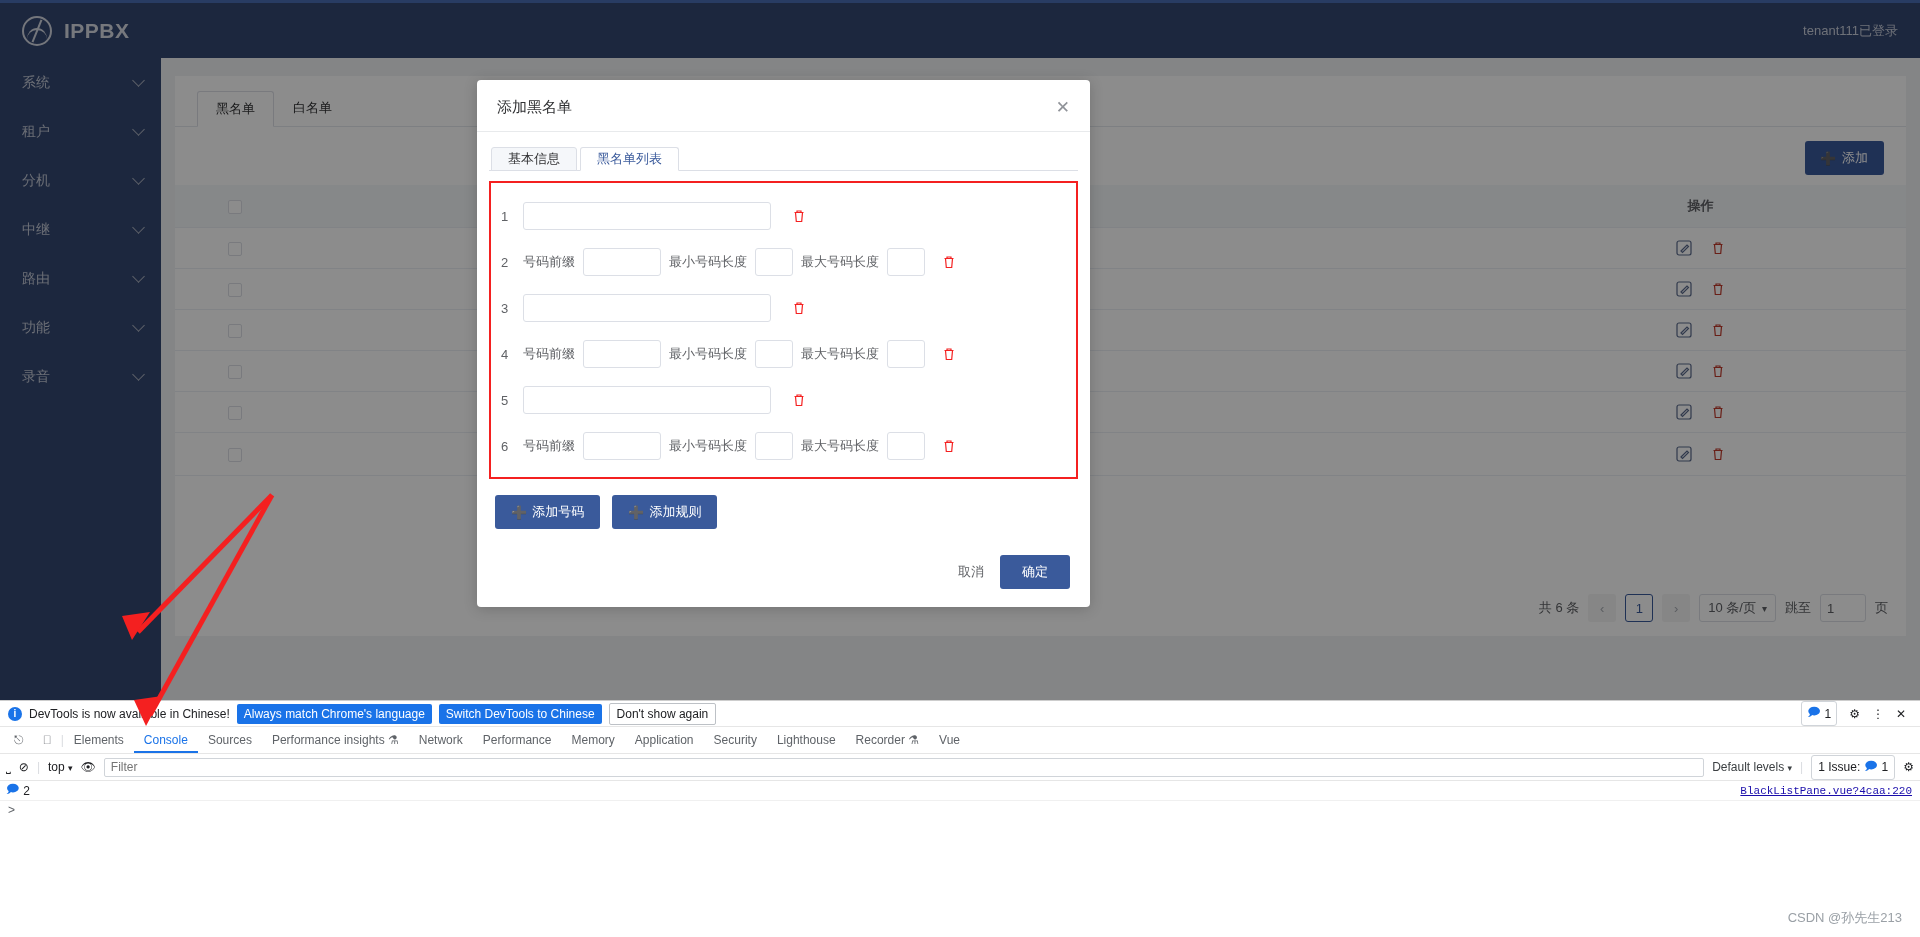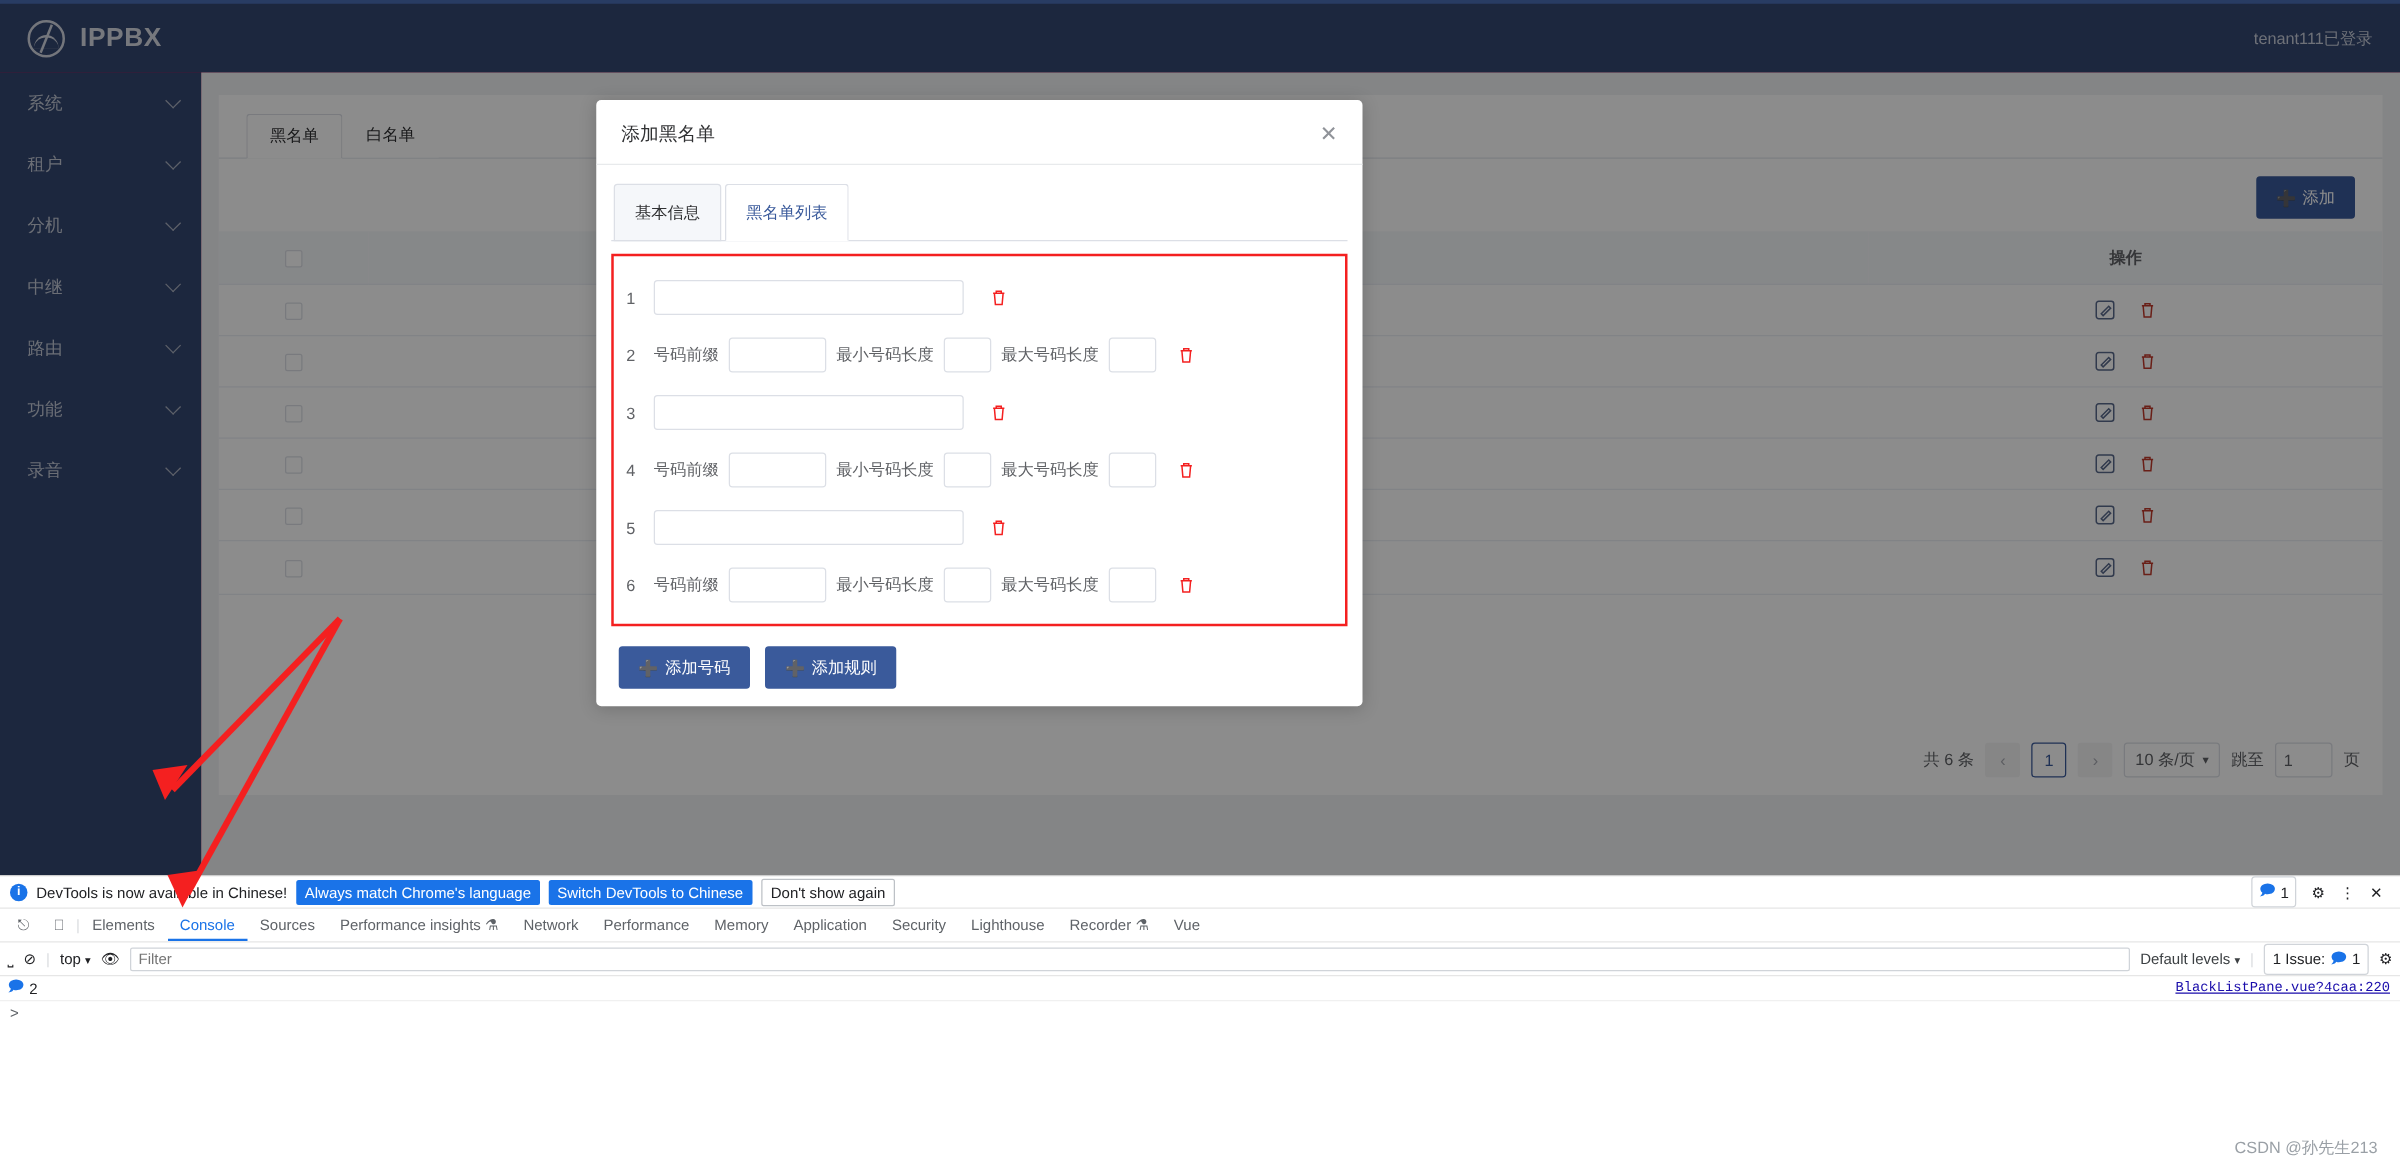--- a/index.html
+++ b/index.html
@@ -4,21 +4,21 @@
 <style>
   * { box-sizing: border-box; margin: 0; padding: 0; }
   html, body {
     width: 1920px; height: 937px;
     font-family: "Liberation Sans", sans-serif;
     background: #ffffff;
     overflow: hidden;
   }
   .app {
     position: absolute; left: 0; top: 0; width: 1920px; height: 700px;
-    background: #be185d; overflow: hidden;
+    background: #15803d; overflow: hidden;
   }
   
   .topbar {
     position: absolute; left: 0; top: 0; width: 1920px; height: 58px;
     background: #344771; display: flex; align-items: center;
     border-top: 3px solid #4a6eb5;
   }
   .brand { display: flex; align-items: center; padding-left: 22px; gap: 12px; }
   .brand-logo {
     width: 30px; height: 30px; border-radius: 50%;
@@ -119,21 +119,21 @@
   }
   .modal-head {
     padding: 18px 20px 14px 20px; display: flex; align-items: center;
     border-bottom: 1px solid #e8eaec;
   }
   .modal-title { font-size: 15px; color: #303133; }
   .modal-close { margin-left: auto; color: #909399; font-size: 17px; cursor: pointer; line-height: 1; }
   .modal-body { padding: 14px 12px 8px 12px; }
   .m-tabs { display: flex; border-bottom: 1px solid #dcdfe6; padding-left: 2px; }
   .m-tab {
-    padding: 13px 16px; font-size: 13px; color: #303133; cursor: pointer;
+    padding: 2px 16px; font-size: 13px; color: #303133; cursor: pointer;
     background: #f5f7fa; border: 1px solid #dcdfe6; border-radius: 3px 3px 0 0;
     margin-right: 3px; position: relative; top: 1px;
   }
   .m-tab.active { background: #fff; color: #3a5a9b; border-bottom-color: #fff; }
   .rule-box {
     border: 2px solid #f42020; margin-top: 10px; padding: 10px 10px 8px 10px;
   }
   .rule-row { display: flex; align-items: center; gap: 8px; height: 46px; }
   .rnum { width: 14px; font-size: 13px; color: #606266; text-align: left; }
   .fld {
@@ -477,20 +477,24 @@
       <div class="add-row">
         <button class="btn-primary">
           <span>➕</span>
           <span>添加号码</span>
         </button>
         <button class="btn-primary">
           <span>➕</span>
           <span>添加规则</span>
         </button>
       </div>
+    </div>
+    <div class="modal-foot">
+      <button class="btn-text">取消</button>
+      <button class="btn-primary" style="padding:8px 22px">确定</button>
     </div>
   </div>
 </div>
 
 <div class="devtools">
   <div class="dt-banner">
     <span class="dt-info-icon">i</span>
     <span>DevTools is now available in Chinese!</span>
     <button class="dt-btn-blue">Always match Chrome's language</button>
     <button class="dt-btn-blue">Switch DevTools to Chinese</button>

